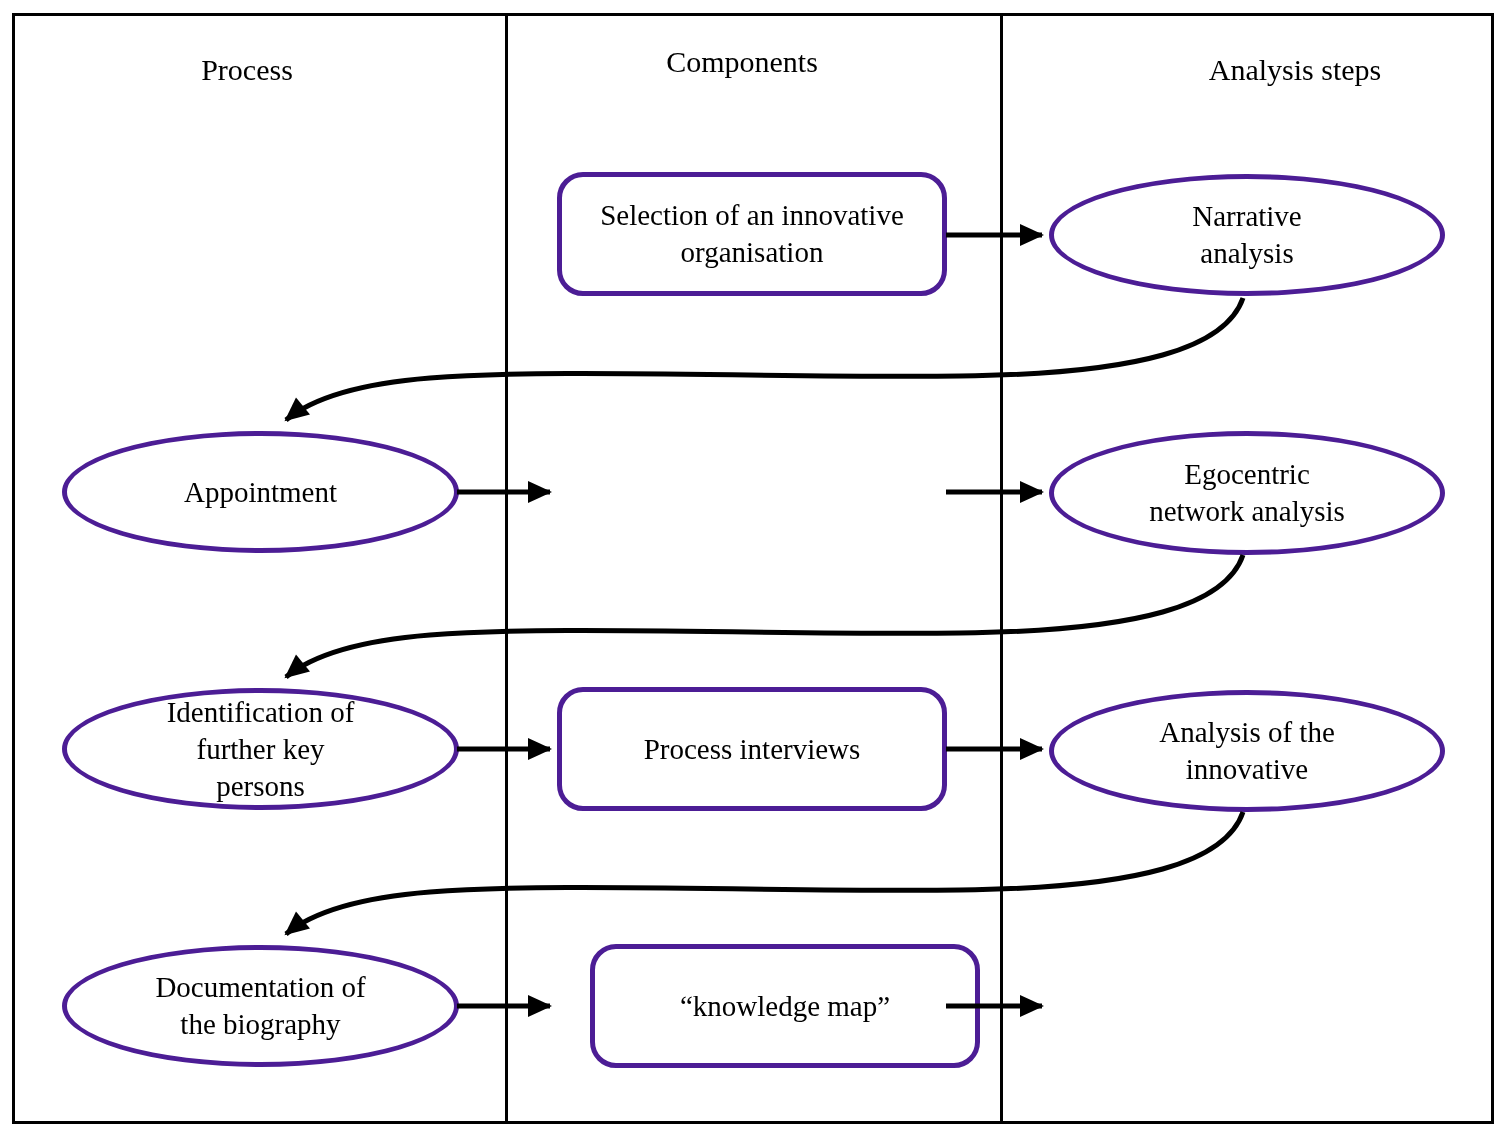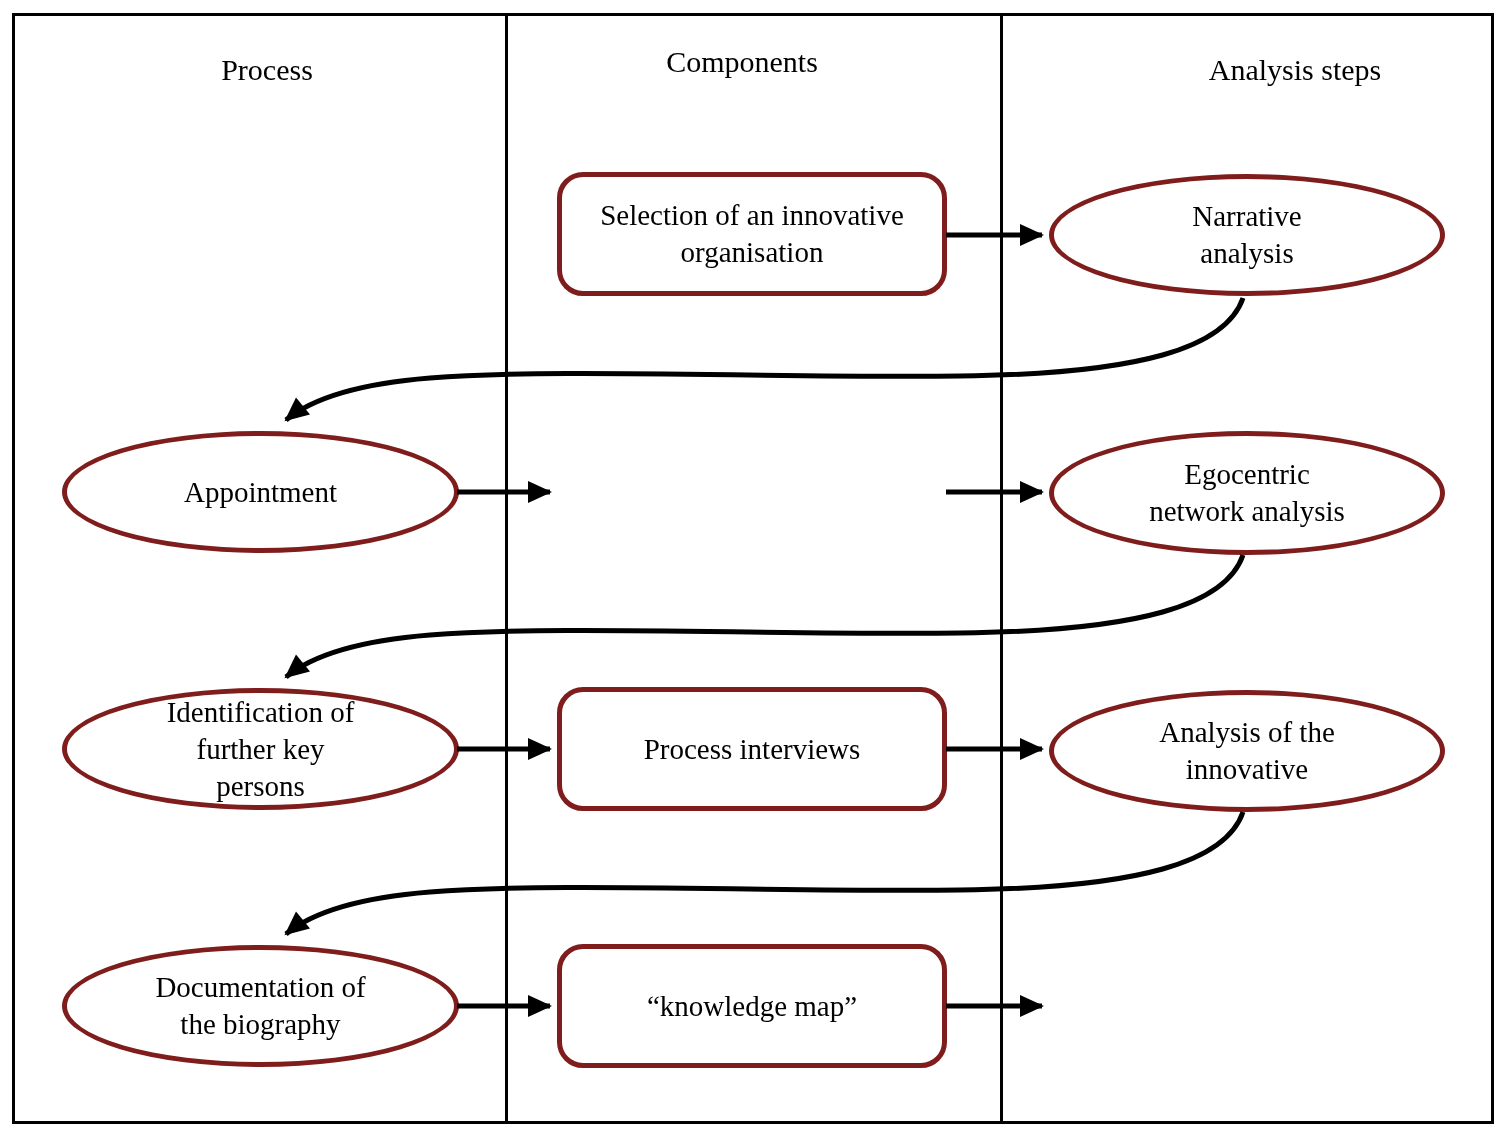--- a/index.html
+++ b/index.html
@@ -28,21 +28,21 @@
   .col-header {
     position: absolute;
     text-align: center;
     font-size: 30px;
     line-height: 36px;
   }
   .node {
     position: absolute;
     box-sizing: border-box;
     background: #ffffff;
-    border: 5px solid #7f1d1d;
+    border: 5px solid #4c1d95;
     display: flex;
     align-items: center;
     justify-content: center;
     text-align: center;
     z-index: 4;
   }
   .node .label {
     white-space: pre-line;
     font-size: 29px;
     line-height: 37px;
@@ -65,21 +65,21 @@
 </style>
 </head>
 <body>
 
 <div id="canvas">
 
   <div id="outer-frame"></div>
   <div class="divider" style="left:505px"></div>
   <div class="divider" style="left:1000px"></div>
 
-  <div class="col-header" style="left:20px; top:52px; width:494px">Process</div>
+  <div class="col-header" style="left:0; top:52px; width:494px">Process</div>
   <div class="col-header" style="left:506px; top:44px; width:472px">Components</div>
   <div class="col-header" style="left:1000px; top:52px; width:590px">Analysis steps</div>
 
   <div class="node rect" style="left:557px; top:172px; width:390px; height:124px">
     <span class="label">Selection of an innovative
 organisation</span>
   </div>
   <div class="node ellipse" style="left:1049px; top:174px; width:396px; height:122px">
     <span class="label">Narrative
 analysis</span>
@@ -103,21 +103,21 @@
   </div>
   <div class="node ellipse" style="left:1049px; top:690px; width:396px; height:122px">
     <span class="label">Analysis of the
 innovative</span>
   </div>
 
   <div class="node ellipse" style="left:62px; top:945px; width:397px; height:122px">
     <span class="label">Documentation of
 the biography</span>
   </div>
-  <div class="node rect" style="left:557px; top:944px; width:390px; height:124px">
+  <div class="node rect" style="left:590px; top:944px; width:390px; height:124px">
     <span class="label">“knowledge map”</span>
   </div>
 
   <svg id="arrow-layer" viewBox="0 0 1507 1141" xmlns="http://www.w3.org/2000/svg">
     <defs>
       <marker id="ah" markerUnits="userSpaceOnUse" markerWidth="28" markerHeight="28" refX="23" refY="13" orient="auto">
         <path d="M1,2 L25,13 L1,24 Z" fill="#000000"></path>
       </marker>
     </defs>
 

